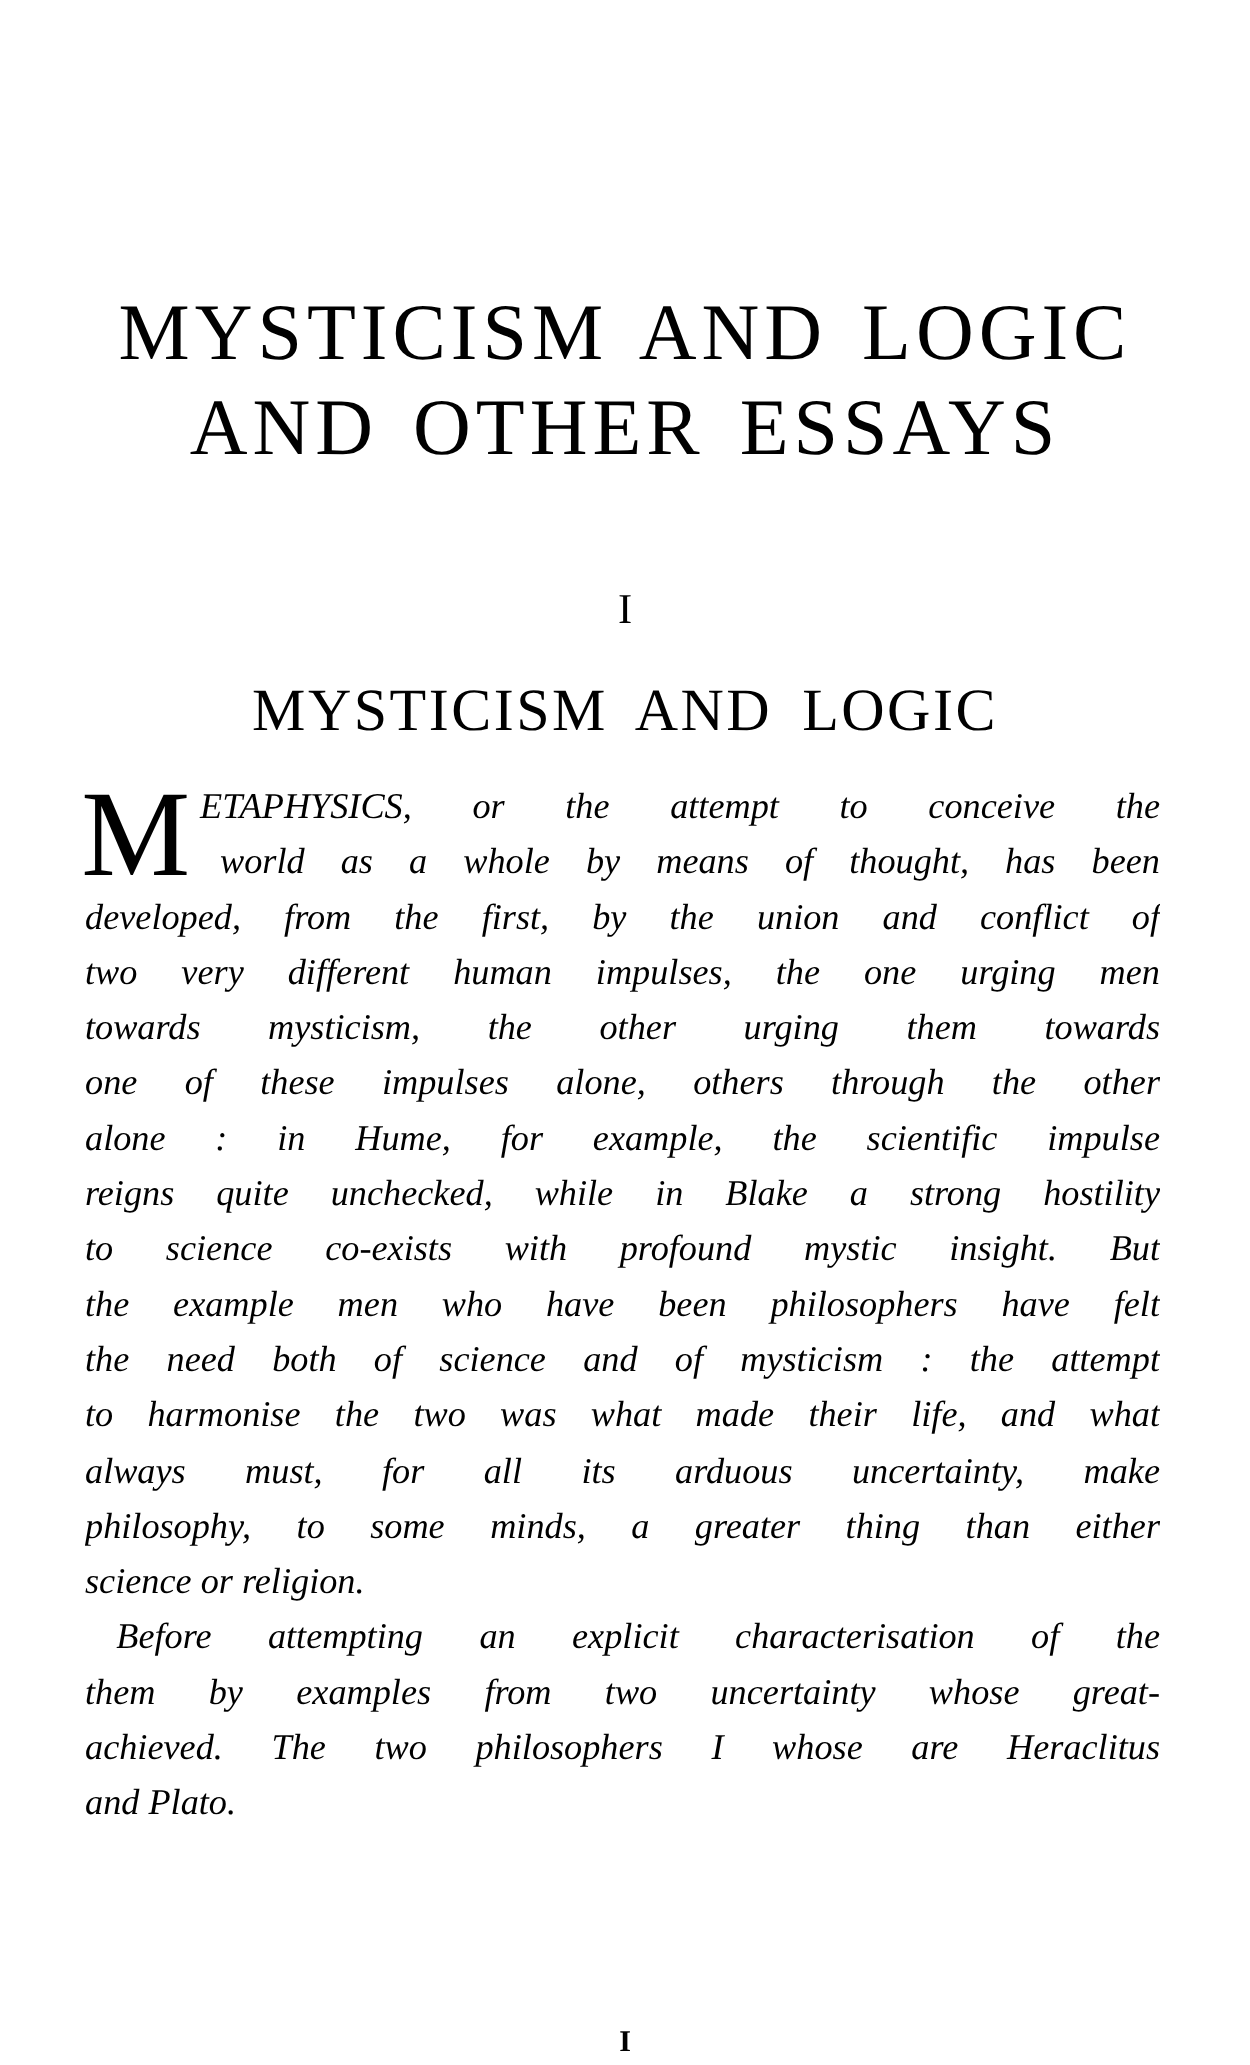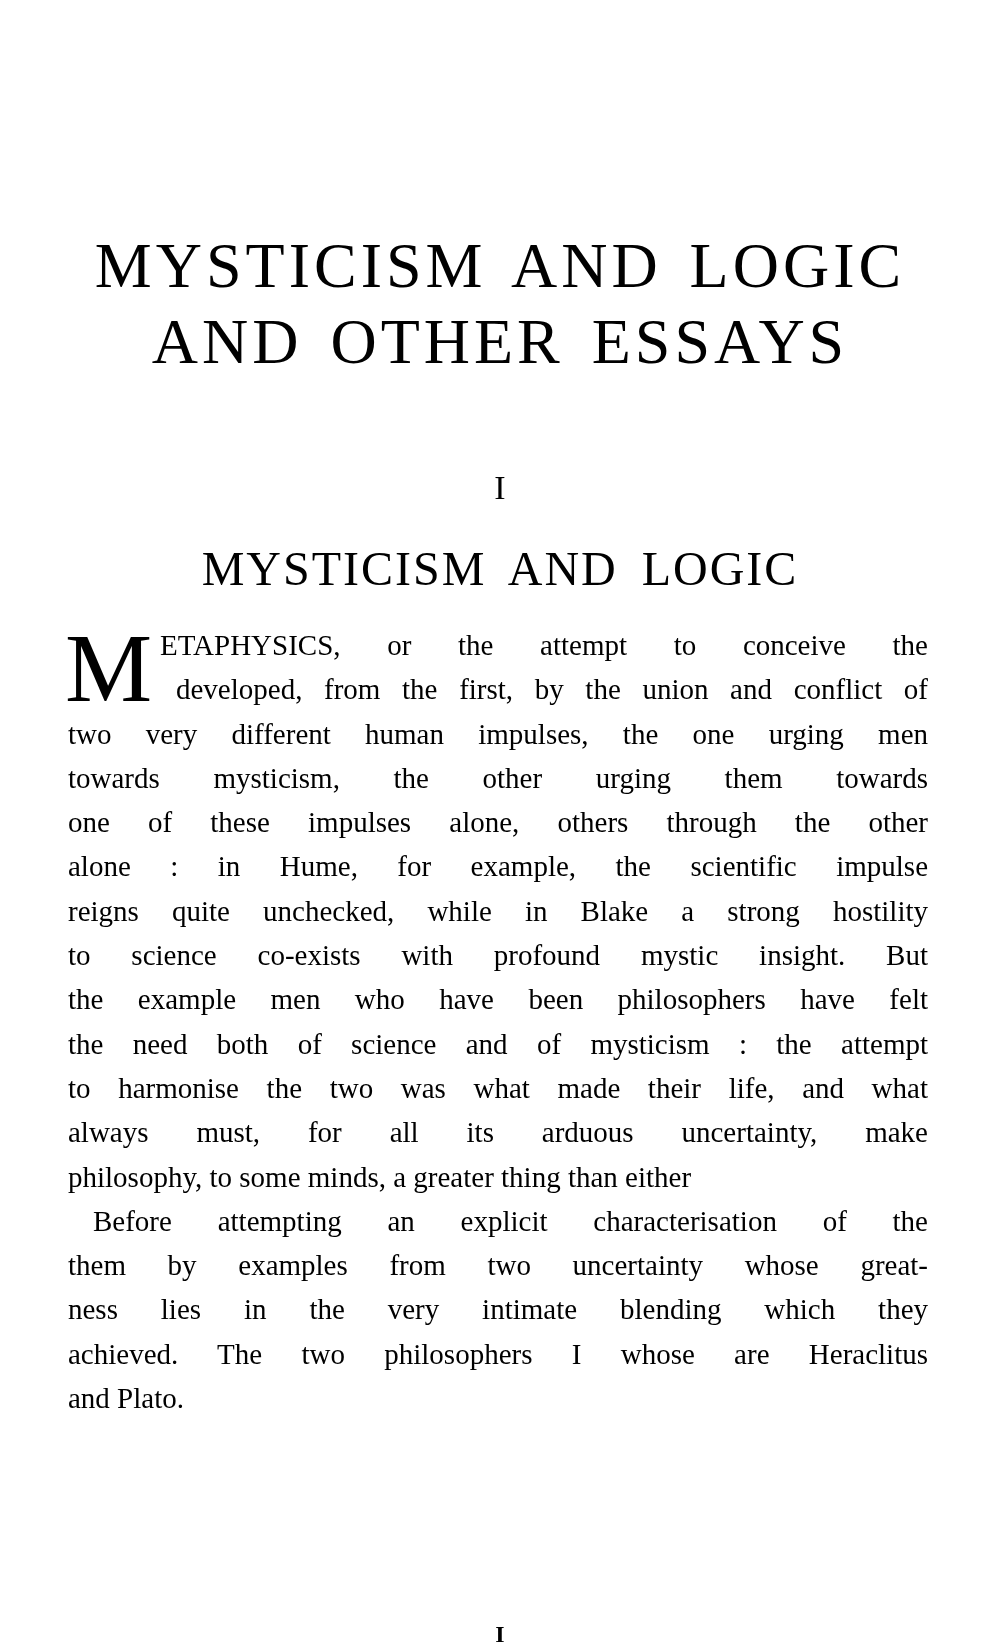--- a/index.html
+++ b/index.html
@@ -78,20 +78,21 @@
   .para {
     position: relative;
   }
   .line {
     height: 44.3px;
     line-height: 44.3px;
     text-align: justify;
     text-align-last: justify;
     overflow: hidden;
     white-space: normal;
+    font-style: italic;
   }
   .para .line:last-of-type {
     text-align-last: left;
   }
   .has-dropcap div.line:nth-of-type(1) { padding-left: 92px; }
   .has-dropcap div.line:nth-of-type(2) { padding-left: 108px; }
   .indent-first div.line:first-of-type { text-indent: 25px; }
   .drop-cap {
     position: absolute;
     top: -4px;
@@ -123,37 +124,38 @@
   </h1>
 
   <div class="chapter-number">I</div>
 
   <h2 class="chapter-title">MYSTICISM AND LOGIC</h2>
 
   <div class="body-text">
       <div class="para has-dropcap">
         <span class="drop-cap">M</span>
         <div class="line">ETAPHYSICS, or the attempt to conceive the</div>
+        <div class="line">world as a whole by means of thought, has been</div>
         <div class="line">developed, from the first, by the union and conflict of</div>
         <div class="line">two very different human impulses, the one urging men</div>
         <div class="line">towards mysticism, the other urging them towards</div>
         <div class="line">one of these impulses alone, others through the other</div>
         <div class="line">alone : in Hume, for example, the scientific impulse</div>
         <div class="line">reigns quite unchecked, while in Blake a strong hostility</div>
         <div class="line">to science co-exists with profound mystic insight. But</div>
         <div class="line">the example men who have been philosophers have felt</div>
         <div class="line">the need both of science and of mysticism : the attempt</div>
         <div class="line">to harmonise the two was what made their life, and what</div>
         <div class="line">always must, for all its arduous uncertainty, make</div>
         <div class="line">philosophy, to some minds, a greater thing than either</div>
+        <div class="line">science or religion.</div>
       </div>
       <div class="para indent-first">
         <div class="line">Before attempting an explicit characterisation of the</div>
         <div class="line">them by examples from two uncertainty whose great-</div>
-        <div class="line">ness lies in the very intimate blending which they</div>
         <div class="line">achieved. The two philosophers I whose are Heraclitus</div>
         <div class="line">and Plato.</div>
       </div>
     </div>
 
   <div class="page-number">I</div>
 
 </div>
 
 </body></html>

